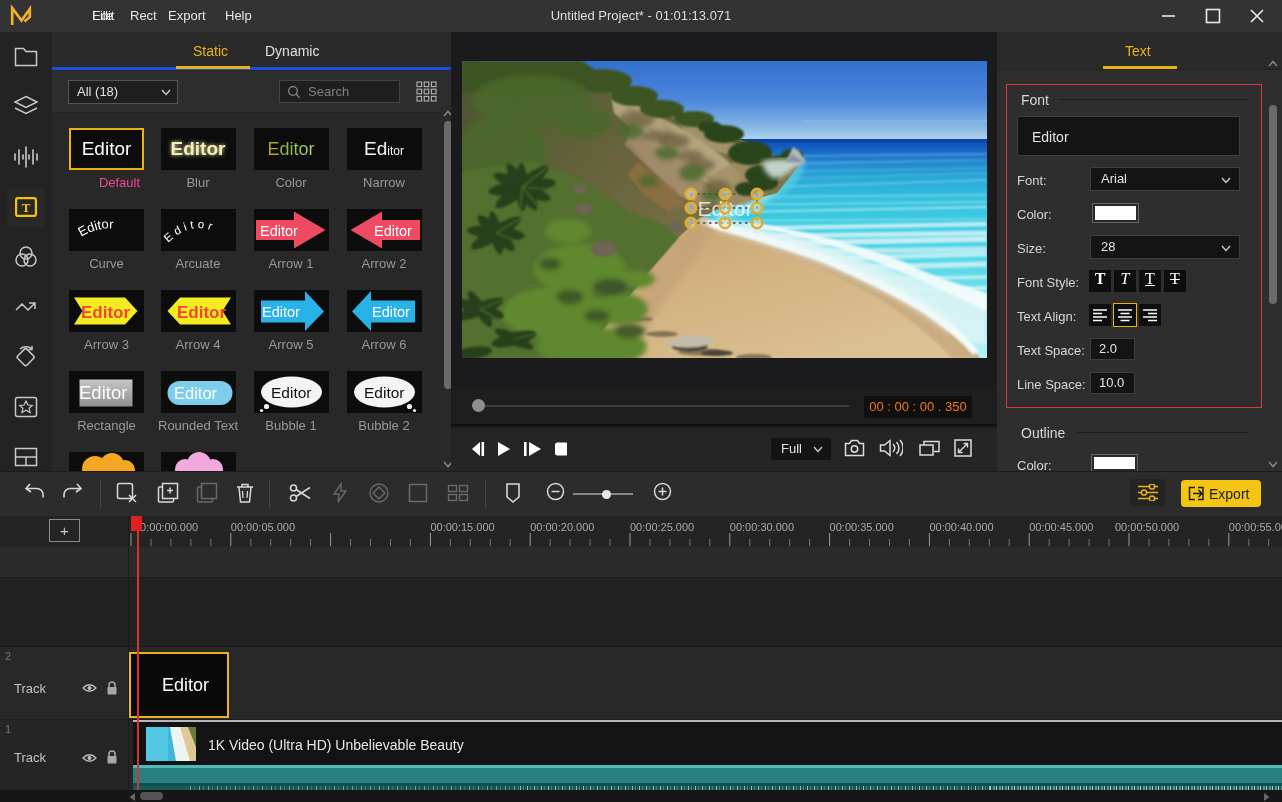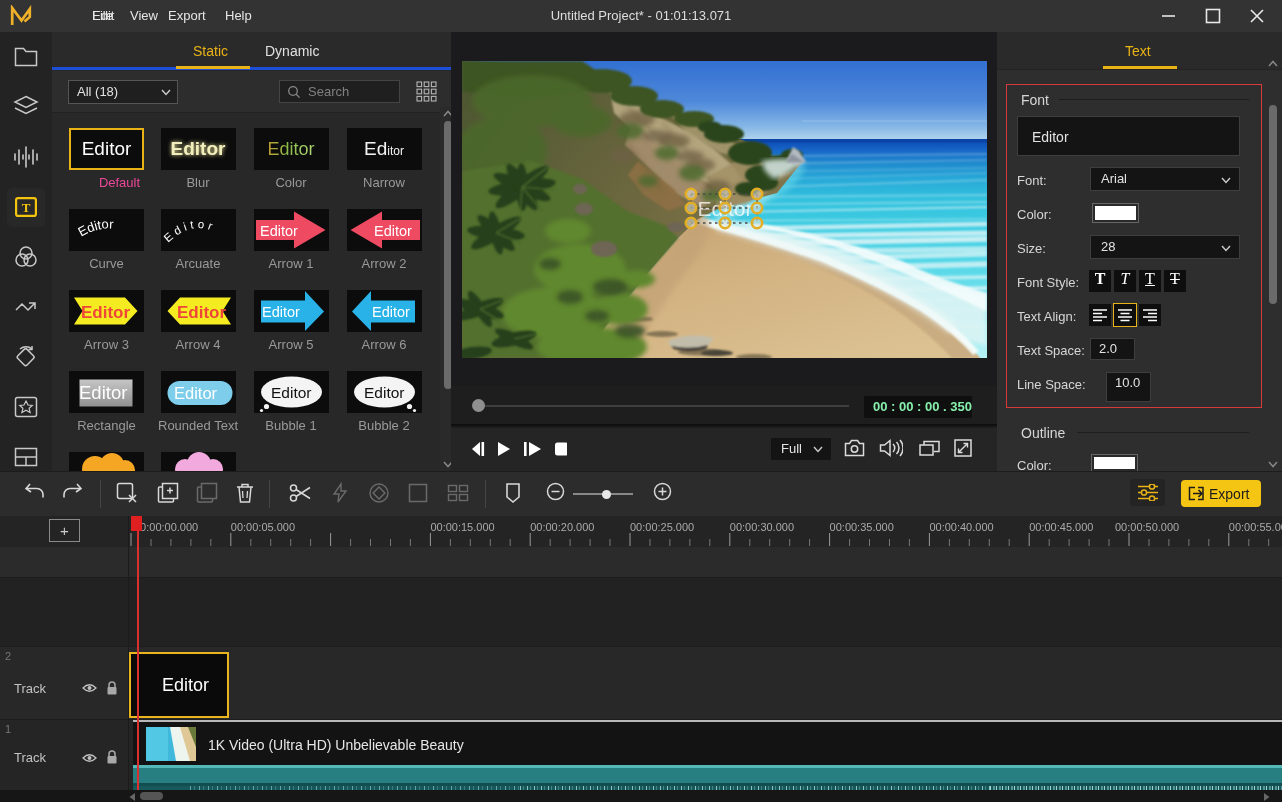--- a/index.html
+++ b/index.html
@@ -60,21 +60,21 @@
 </head>
 <body>
 <div id="app">
 
   <div id="titlebar" class="abs">
     <svg id="logo" class="abs" width="23" height="22" viewBox="0 0 23 22">
       <path d="M2.2 20 V3 L11.5 15.5 L19.8 4 V12 L14.5 16.5" fill="none" stroke="#f0b028" stroke-width="2.7" stroke-linejoin="miter"></path>
     </svg>
     <div class="menu abs" style="left:55px;margin-left:37px;">File</div>
     <div class="menu abs" style="left:92px;">Edit</div>
-    <div class="menu abs" style="left:130px;">View</div>
+    <div class="menu abs" style="left:130px;">Rect</div>
     <div class="menu abs" style="left:168px;">Export</div>
     <div class="menu abs" style="left:225px;">Help</div>
     <div id="wintitle" class="abs">Untitled Project* - 01:01:13.071</div>
     <svg class="abs" style="left:1156px; top:0;" width="120" height="32" viewBox="0 0 120 32">
       <line x1="6" y1="16" x2="19" y2="16" stroke="#e8e8e8" stroke-width="1.6"></line>
       <rect x="50.5" y="9.5" width="13" height="13" fill="none" stroke="#e8e8e8" stroke-width="1.6"></rect>
       <path d="M95 10 L107 22 M107 10 L95 22" stroke="#e8e8e8" stroke-width="1.6"></path>
     </svg>
   </div>
 
@@ -545,21 +545,21 @@
             <circle cx="295" cy="147" r="5.2"></circle>
         <circle cx="229" cy="162" r="5.2"></circle>
             <circle cx="263" cy="162" r="5.2"></circle>
             <circle cx="295" cy="162" r="5.2"></circle>
       </g>
     </svg></div>
     <div id="seekrow">
       <circle class="abs"></circle>
       <div class="abs" style="left:27px; top:19px; width:371px; height:2px; background:#3e3e3e;"></div>
       <div class="abs" style="left:21px; top:13px; width:13px; height:13px; border-radius:50%; background:#8f8f8f;"></div>
-      <div class="abs" style="left:413px; top:10px; width:108px; height:22px; background:#0f0f0f; border-radius:2px; color:#86efac; font-size:13px; text-align:right; line-height:22px;font-weight:bold;">00 : 00 : 00 . 350</div>
+      <div class="abs" style="left:413px; top:10px; width:108px; height:22px; background:#0f0f0f; border-radius:2px; color:#f97316; font-size:13px; text-align:center; line-height:22px;">00 : 00 : 00 . 350</div>
     </div>
     <div id="transrow">
       <svg class="abs" style="left:20px; top:13px;" width="96" height="16" viewBox="0 0 96 16">
         <path d="M9 1 L1 8 L9 15 Z" fill="#fff"></path>
           <rect x="10.5" y="1" width="2.6" height="14" fill="#fff"></rect>
         <path d="M27 1 L39 8 L27 15 Z" fill="#fff"></path>
         <rect x="53" y="1" width="2.6" height="14" fill="#fff"></rect>
           <path d="M58 1 L70 8 L58 15 Z" fill="#fff"></path>
         <rect x="84" y="1.5" width="13" height="13" rx="2.5" fill="#fff"></rect>
       </svg>
@@ -636,21 +636,21 @@
           <g stroke="#fff" stroke-width="1.5">
             <line x1="4" y1="6" x2="18" y2="6"></line>
             <line x1="9" y1="9.5" x2="18" y2="9.5"></line>
             <line x1="4" y1="13" x2="18" y2="13"></line>
             <line x1="9" y1="16.5" x2="18" y2="16.5"></line>
           </g>
         </svg></div>
     <div class="rp-label" style="top:311px;">Text Space:</div>
     <div class="rp-input" style="left:93px; top:306px; width:45px; height:22px; line-height:20px; padding-left:8px;">2.0</div>
     <div class="rp-label" style="top:345px;">Line Space:</div>
-    <div class="rp-input" style="left:93px; top:340px; width:45px; height:30px; line-height:20px; padding-left:8px;margin-left:16px;">10.0</div>
+    <div class="rp-input" style="left:93px; top:340px; width:45px; height:22px; line-height:20px; padding-left:8px;">10.0</div>
     <div class="rp-label" style="left:24px; top:393px; font-size:14px;">Outline</div>
     <div class="abs" style="left:80px; top:400px; width:172px; height:1px; background:#1e1e1e;"></div>
     <div class="rp-label" style="top:426px;">Color:</div>
     <div class="abs" style="left:95px; top:423px; width:45px; height:16px; background:#fff; border:2px solid #2a2a2a; outline:1px solid #666;"></div>
     <div class="abs" style="left:271px; top:28px; width:10px; height:411px;">
       <svg class="abs" style="left:0px; top:0px;" width="10" height="8" viewBox="0 0 10 8">
           <path d="M1 6 L5 1.5 L9 6" fill="none" stroke="#888" stroke-width="1.5"></path>
         </svg>
       <div class="abs" style="left:1px; top:45px; width:8px; height:199px; background:#6b6b6b; border-radius:4px;"></div>
       <svg class="abs" style="left:0px; top:400px;" width="10" height="8" viewBox="0 0 10 8">

